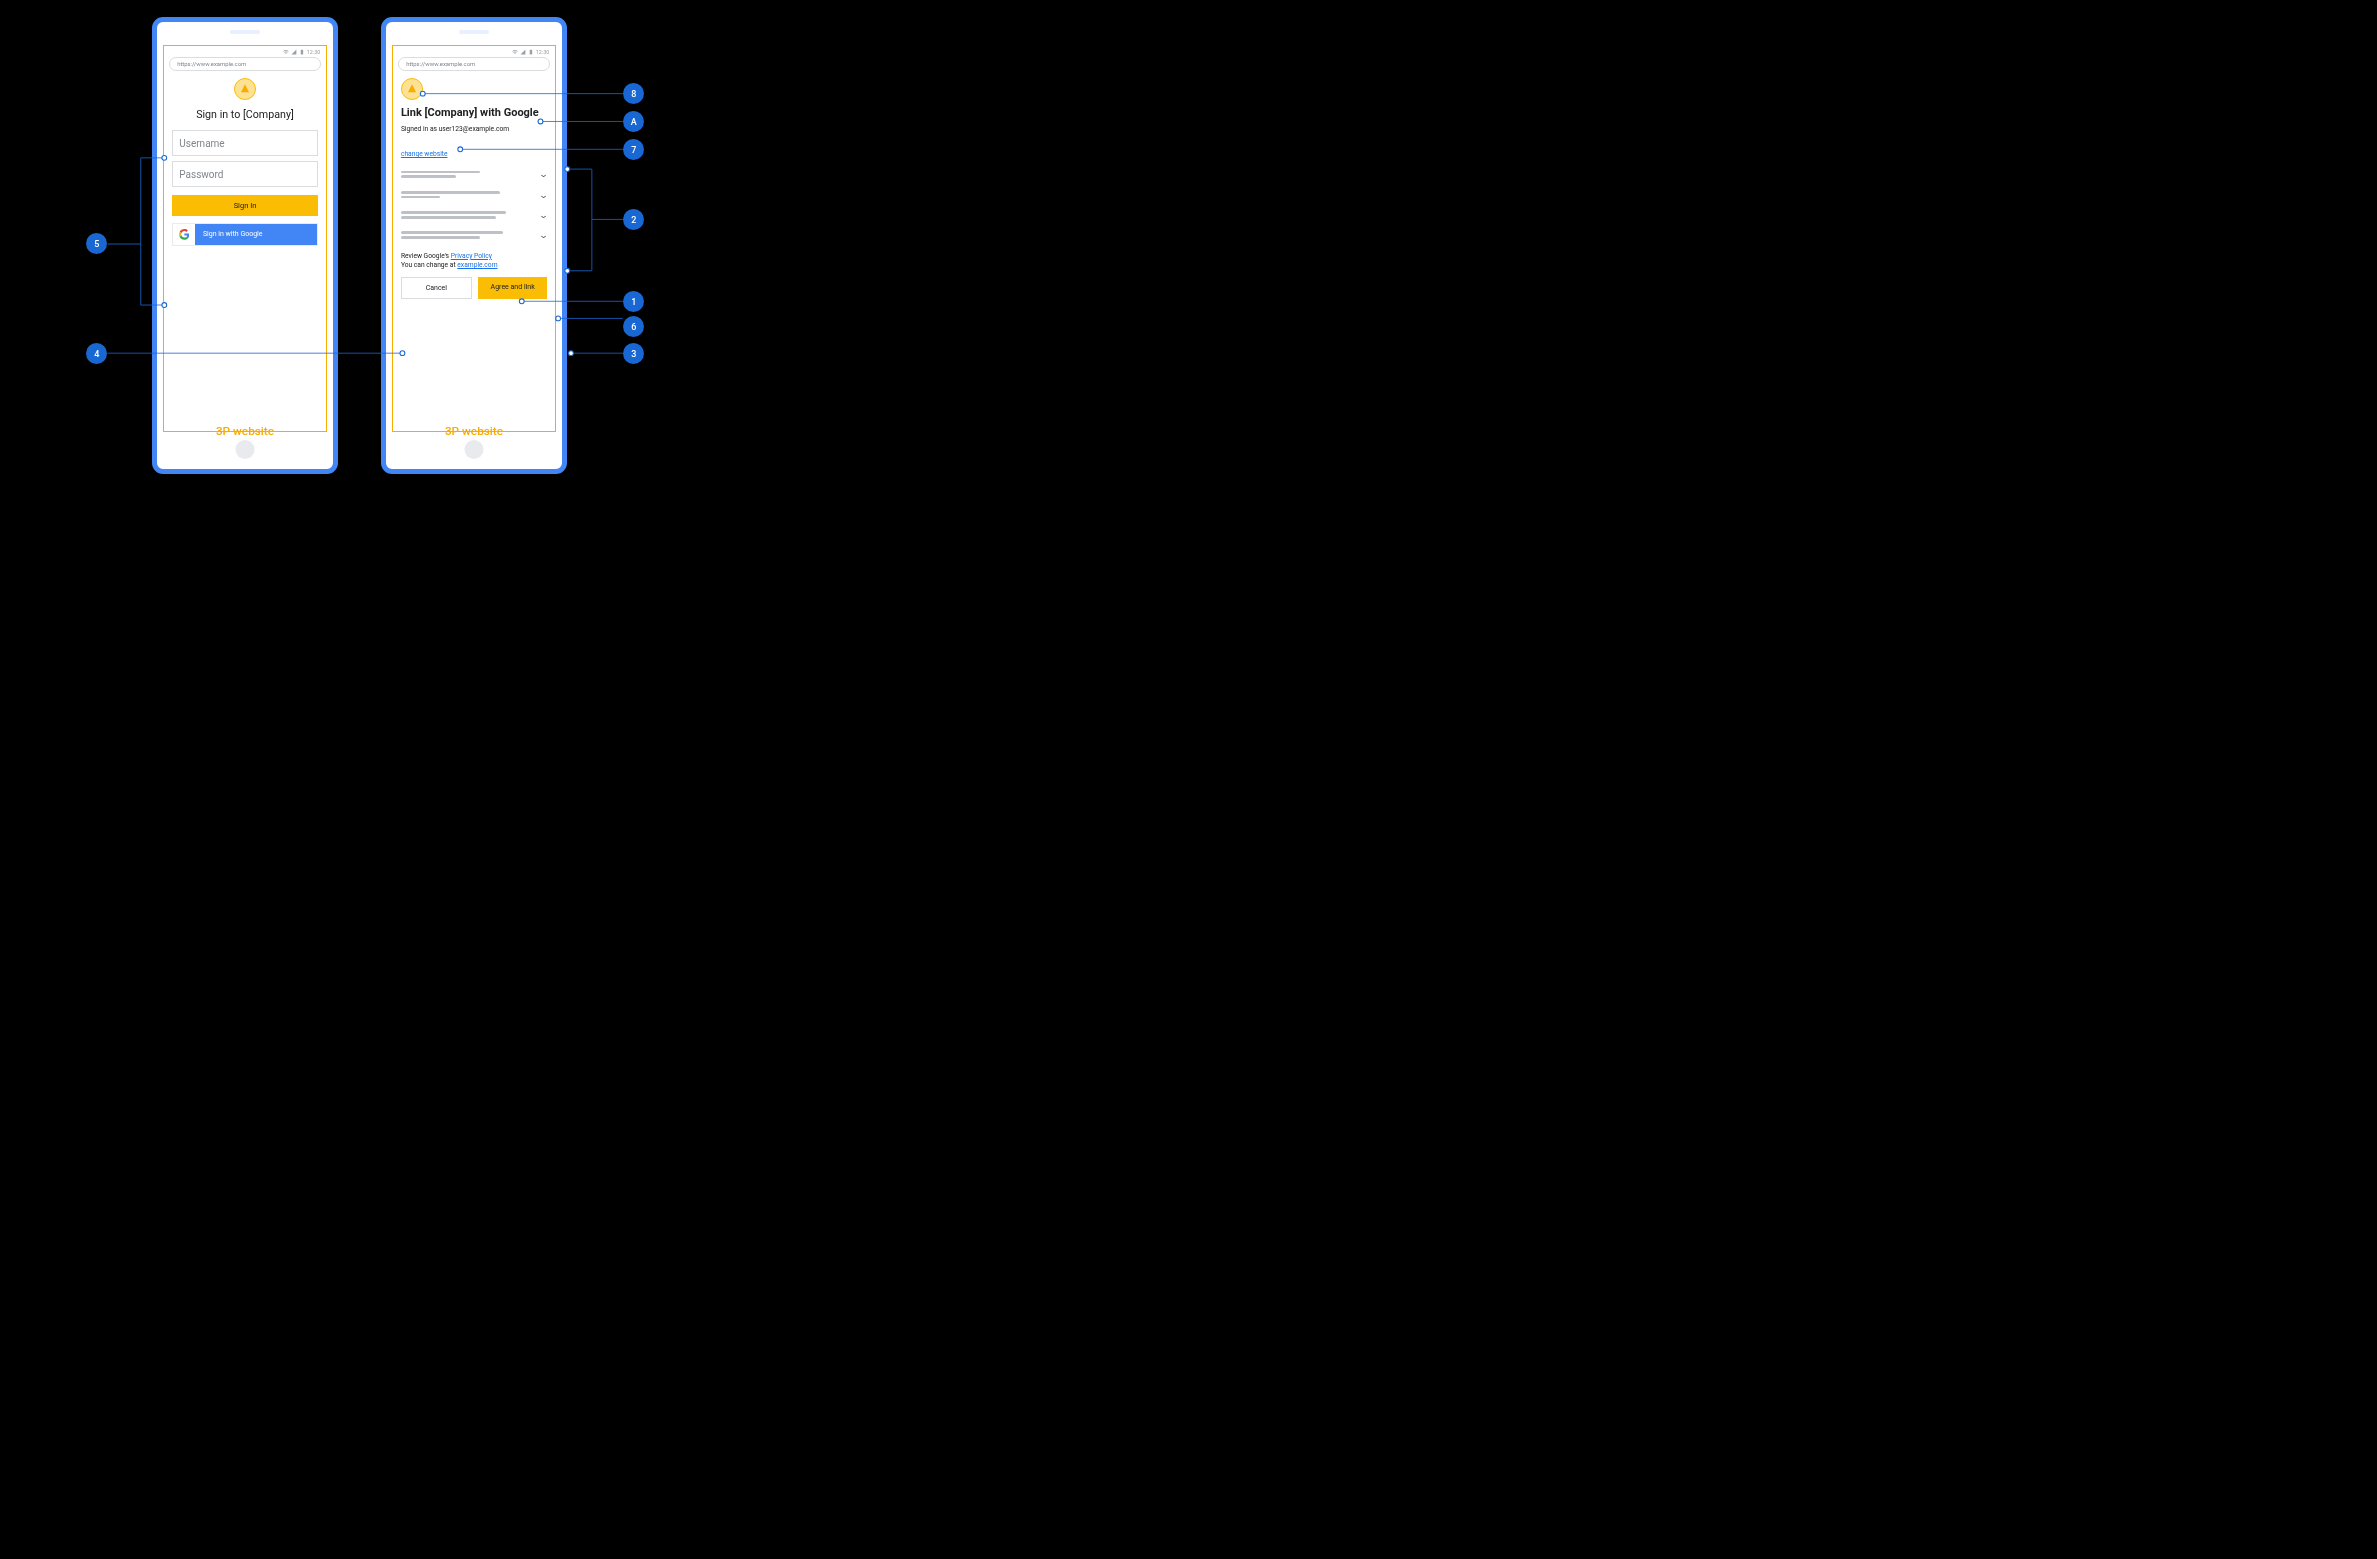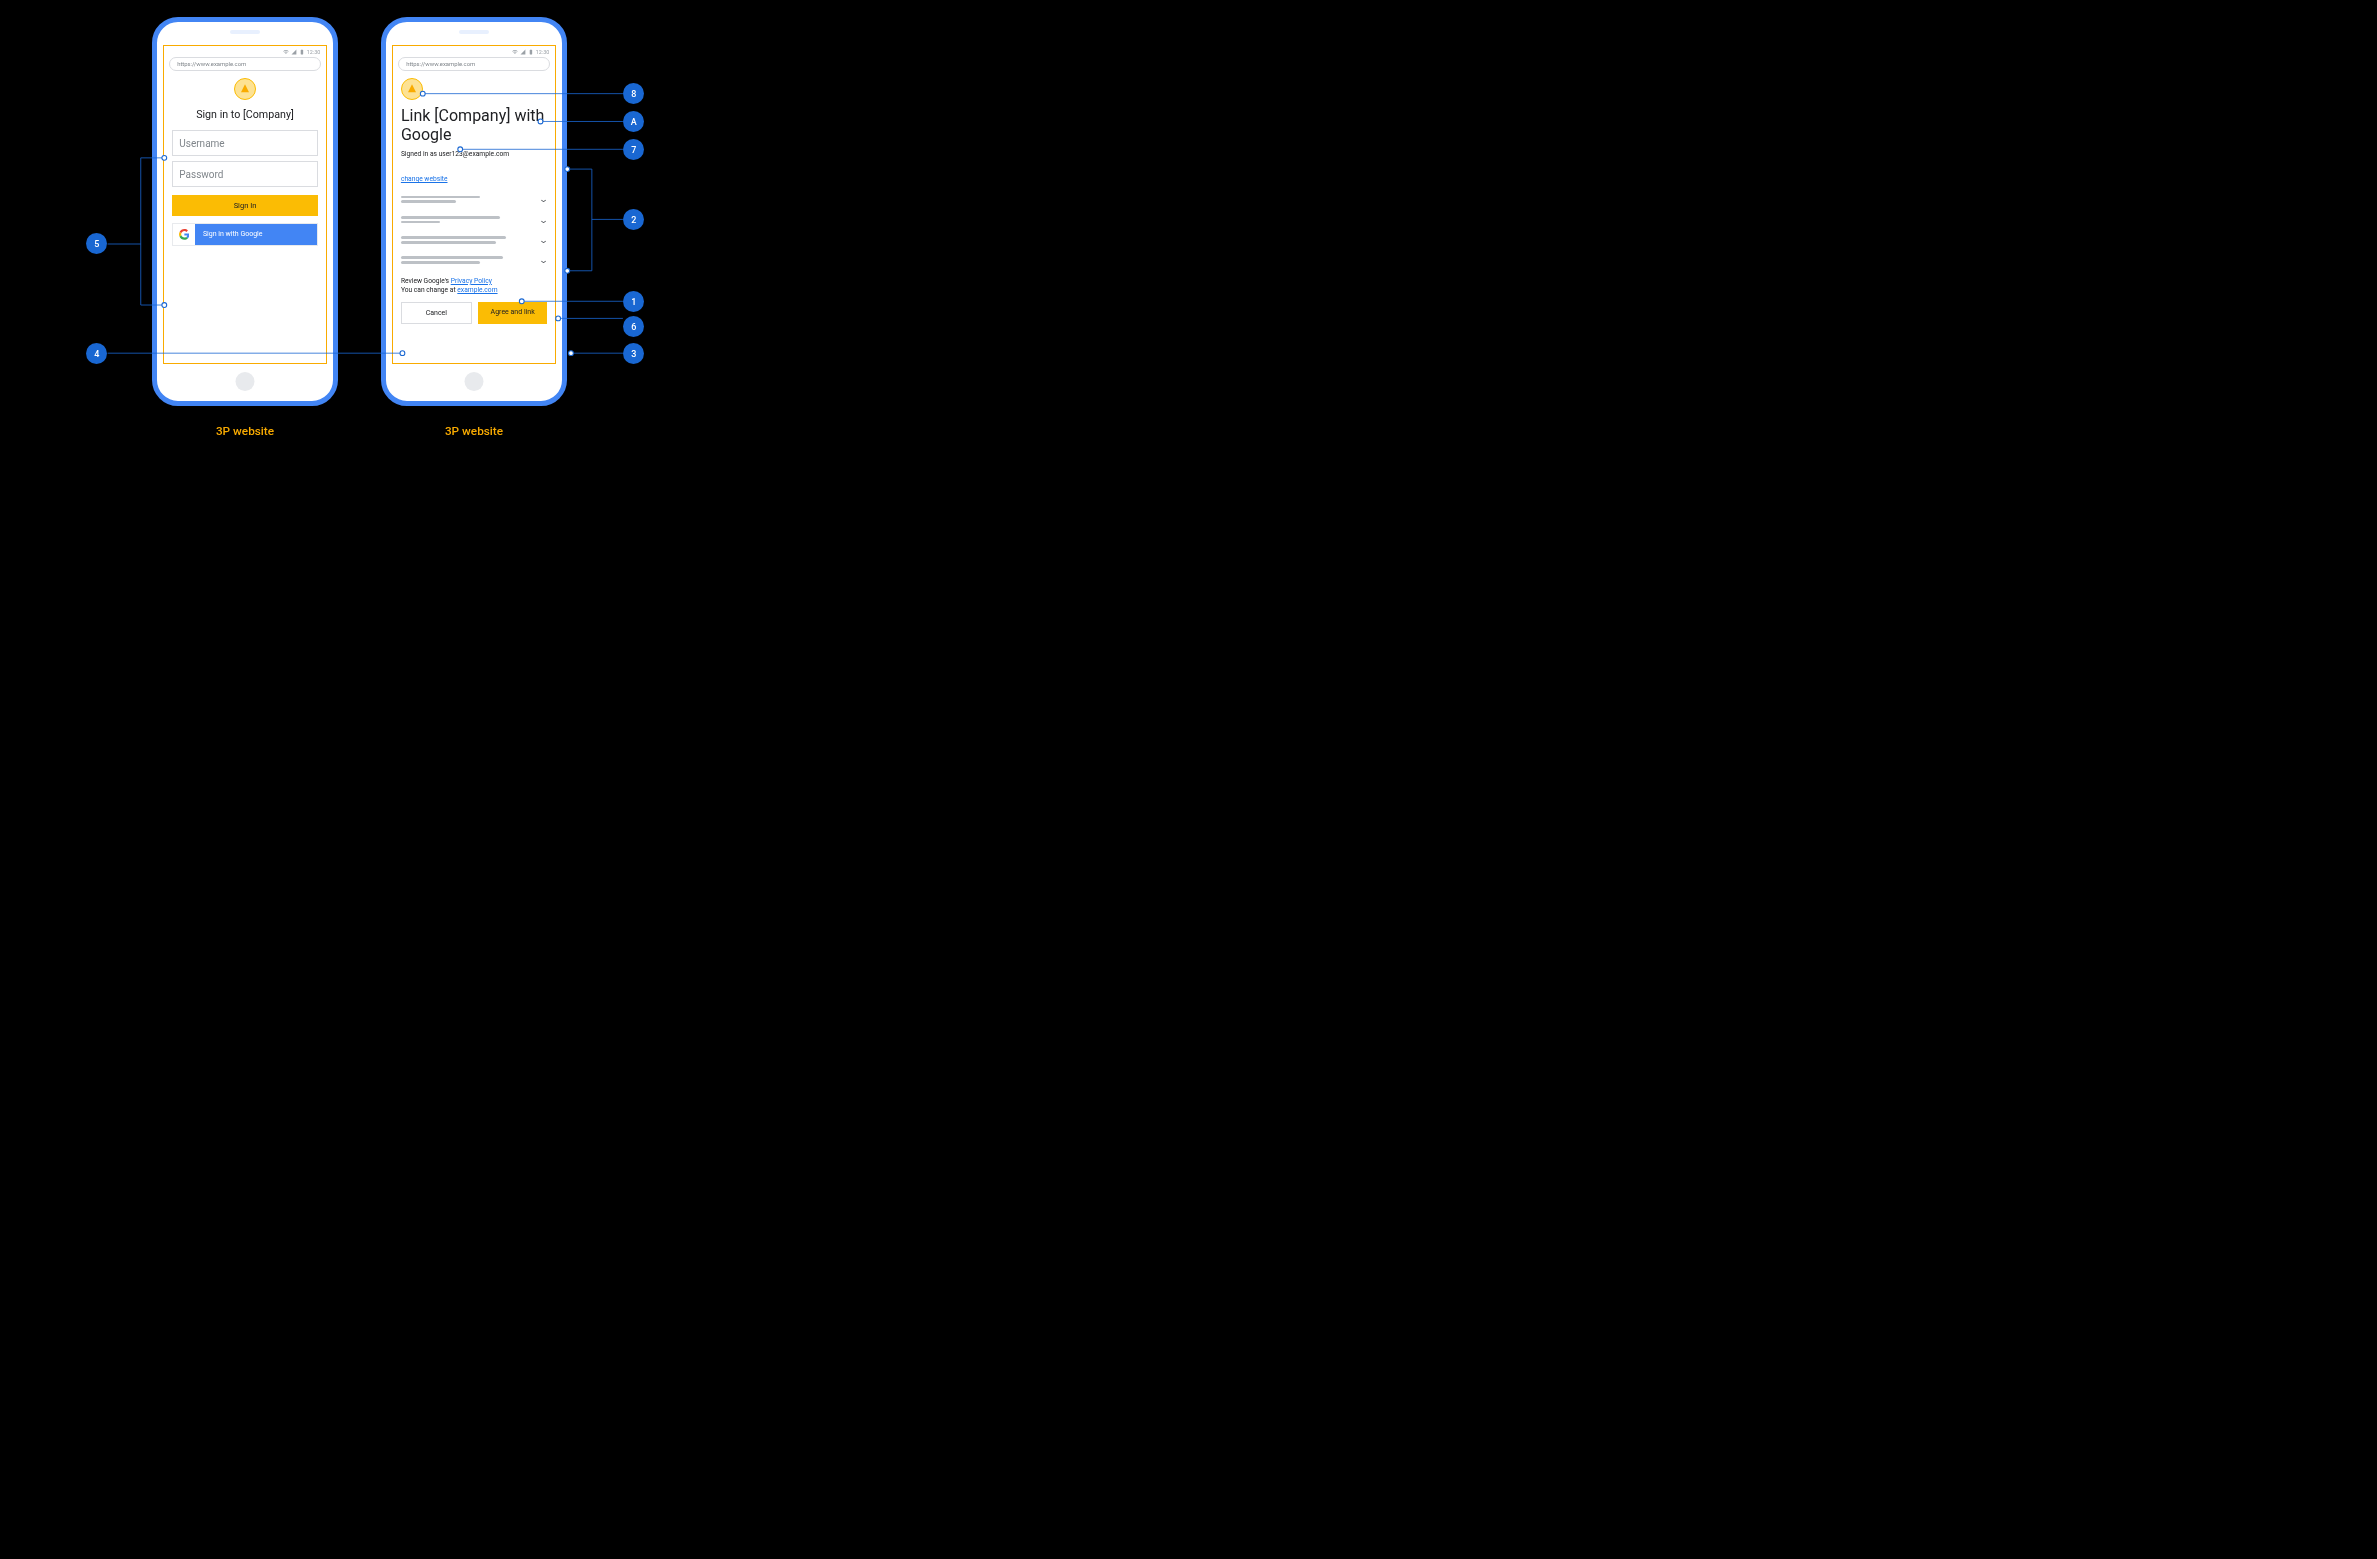--- a/index.html
+++ b/index.html
@@ -7,24 +7,24 @@
   background: #000;
   font-family: Roboto, Arial, sans-serif;
   width: 731px;
   height: 480px;
   position: relative;
   overflow: hidden;
 }
 .phone {
   position: absolute;
   width: 186px;
-  height: 389px;
+  height: 457px;
   background: #fff;
   border: 5.4px solid #4285f4;
-  border-radius: 26px;
+  border-radius: 11px;
   top: 17px;
 }
 .phone-1 { left: 152px; }
 .phone-2 { left: 381px; }
 .speaker {
   position: absolute;
   top: 7.5px; left: 50%;
   transform: translateX(-50%);
   width: 30px; height: 4.3px;
   background: #e8f0fe;
@@ -105,21 +105,21 @@
   display: flex; align-items: center; justify-content: center;
   background: #fff;
 }
 .g-text {
   flex: 1;
   background: #4285f4;
   color: #fff;
   padding: 6.4px 7.5px;
   font-size: 7px;
 }
-.title-2 { font-size: 16px; color: #202124; margin: 4.3px 0 6.4px; }
+.title-2 { font-size: 11px; color: #202124; margin: 4.3px 0 6.4px; font-weight: bold; }
 .signed { font-size: 6.7px; color: #202124; margin-bottom: 15px; }
 .link { color: #1a73e8; text-decoration: underline; font-size: 6.7px; }
 .perms { margin-top: 7.5px; }
 .perm {
   display: flex; align-items: center; justify-content: space-between;
   padding: 3.2px 0 5.4px;
 }
 .perm-lines { flex: 1; margin-right: 7.5px; }
 .bar { height: 2.7px; background: #bdc1c6; border-radius: 1.6px; margin: 2.1px 0; }
 .chev { color: #5f6368; font-size: 8.6px; transform: scaleX(1.4); }

